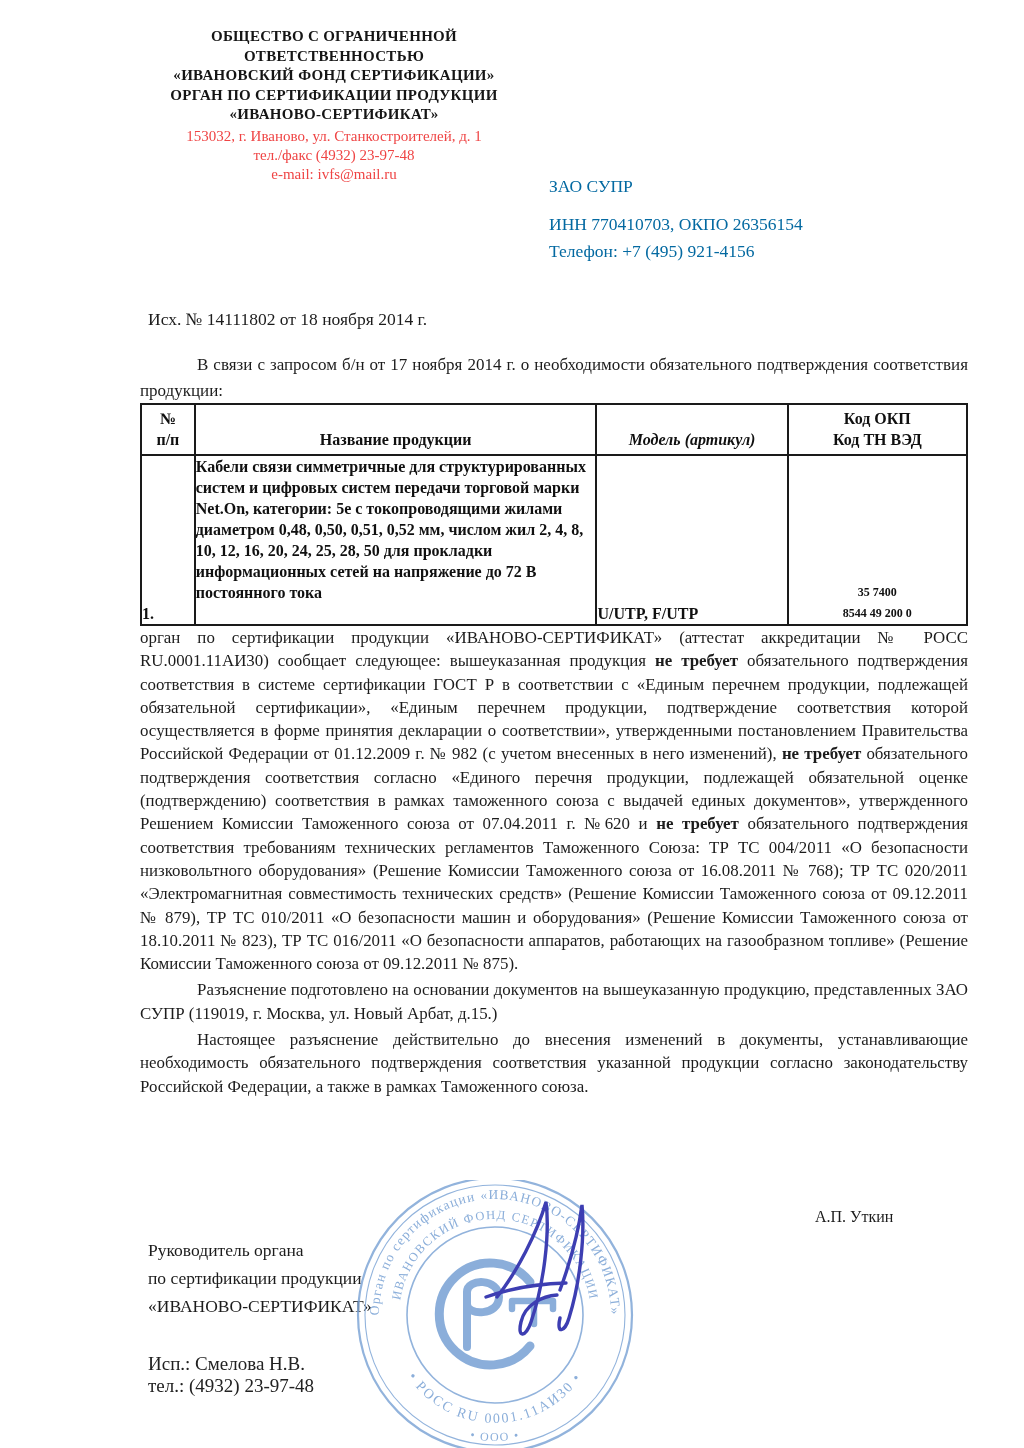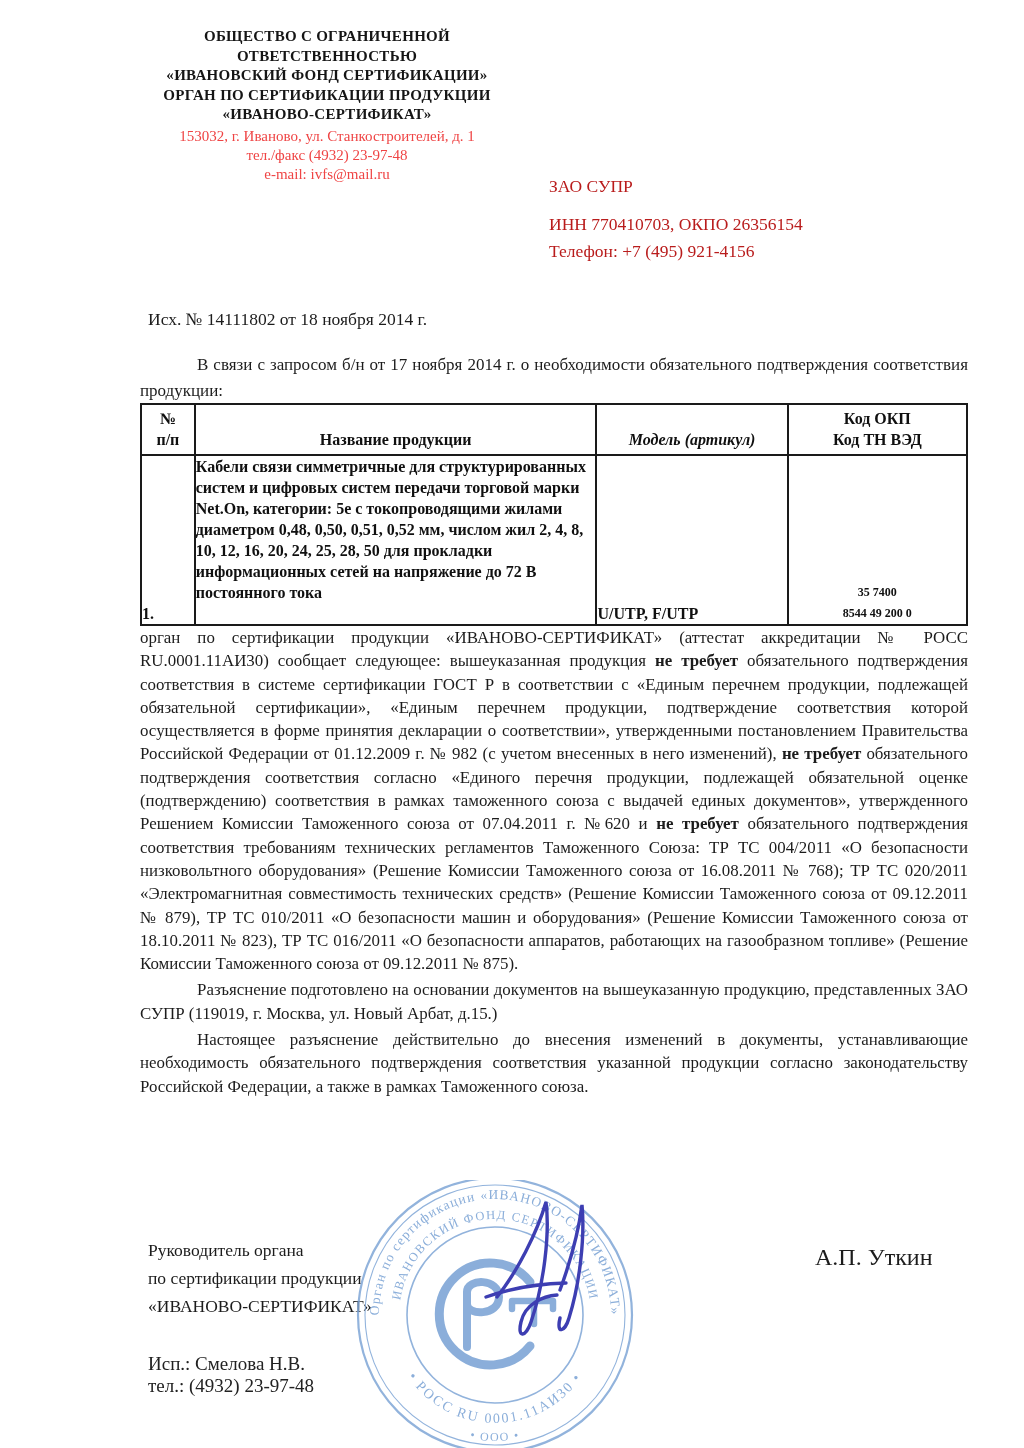--- a/index.html
+++ b/index.html
@@ -6,26 +6,26 @@
   .page{
     position:relative;
     width:1024px;height:1448px;
     margin:0 auto;
     background:#ffffff;
     font-family:"Liberation Serif","DejaVu Serif",serif;
     color:#1c1c1c;
     overflow:hidden;
   }
   
-  .letterhead{position:absolute;top:27px;left:136px;width:382px;text-align:center;}
+  .letterhead{position:absolute;top:27px;left:143px;width:382px;text-align:center;}
   .lh-bold{font-weight:bold;font-size:15px;line-height:19.5px;letter-spacing:.3px;color:#151515;}
   .lh-addr{font-size:15px;line-height:19px;color:#ef4444;}
   .lh-addr.first{margin-top:2px;}
   
-  .recipient{position:absolute;top:176px;left:549px;font-size:17.5px;color:#b91c1c;}
+  .recipient{position:absolute;top:176px;left:549px;font-size:17.5px;color:#0369a1;}
   .rc-name{margin-bottom:14px;}
   .rc-line{line-height:27px;}
   
   .refline{position:absolute;top:309px;left:148px;font-size:17.5px;}
   
   .intro{position:absolute;top:352px;left:140px;width:828px;
          font-size:17px;line-height:26px;text-align:justify;text-indent:57px;}
   
   .prodtable{position:absolute;top:403px;left:140px;width:828px;border-collapse:collapse;
              font-weight:bold;color:#101010;}
@@ -42,21 +42,21 @@
   .row-main{height:170px;}
   .head-row{height:48px;}
   
   .bodytext{position:absolute;top:626px;left:140px;width:828px;
             font-size:16.9px;line-height:23.3px;text-align:justify;}
   .bodytext p{margin:0 0 3px 0;}
   .bodytext p.indent{text-indent:57px;}
   .bold{font-weight:bold;}
   
   .sig-role{position:absolute;top:1236px;left:148px;font-size:17.5px;line-height:28px;}
-  .sig-name{position:absolute;top:1244px;left:815px;font-size:24px;}
+  .sig-name{position:absolute;top:1208px;left:815px;font-size:16px;}
   
   .footer{position:absolute;top:1353px;left:148px;font-size:19px;line-height:22px;color:#222;}
   
   .stamp-svg{position:absolute;top:1180px;left:330px;width:345px;height:268px;}
 </style>
 </head>
 <body>
 
 <div class="page">
 

